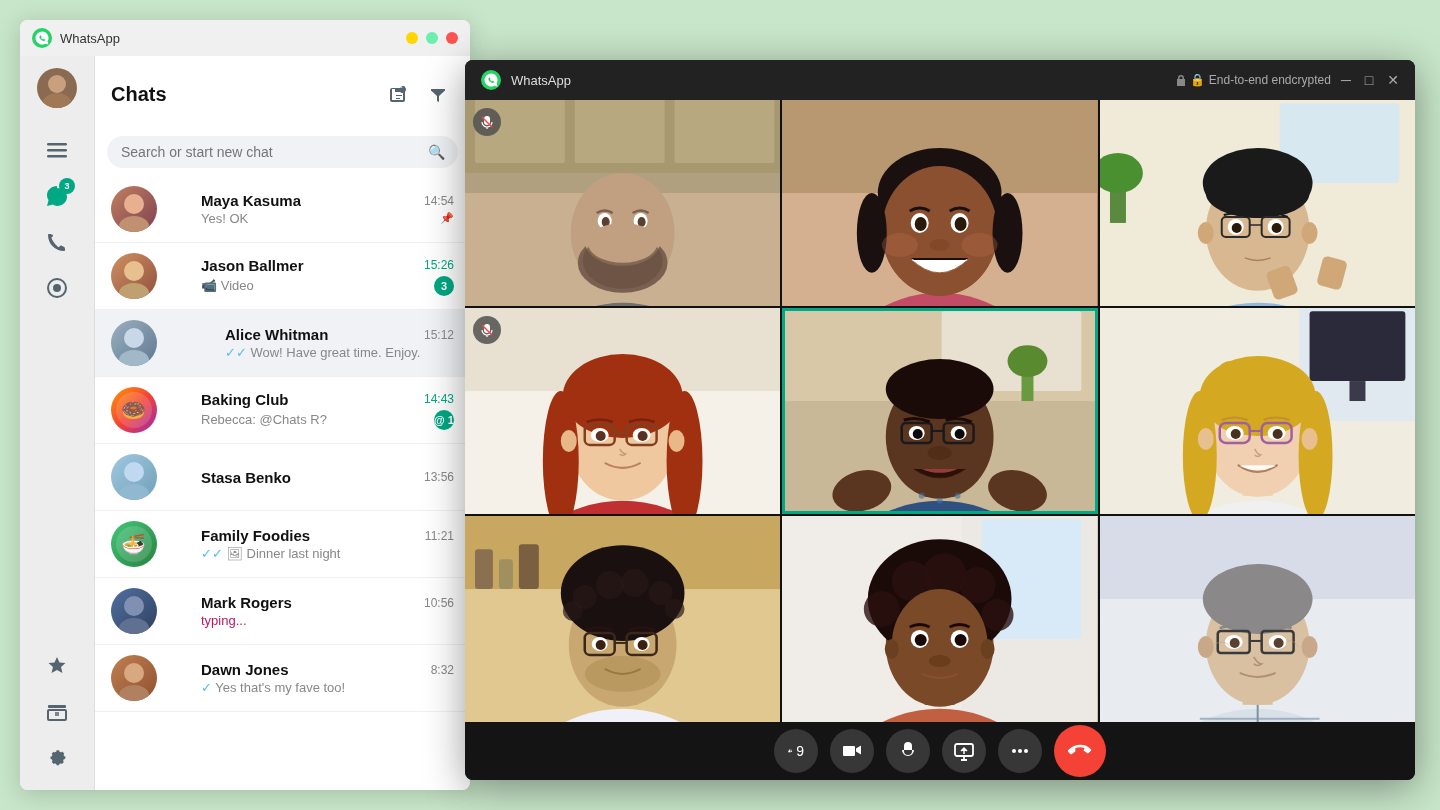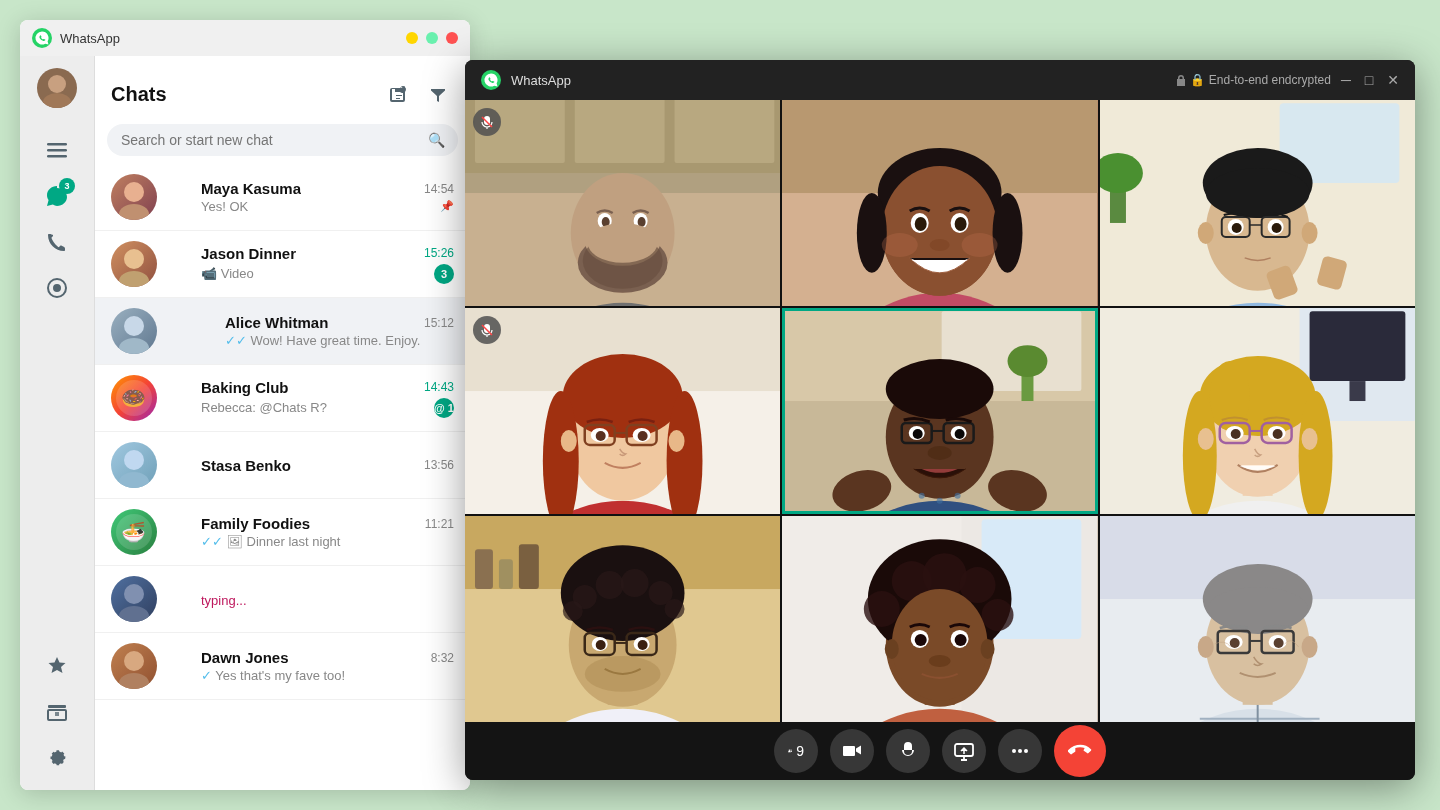--- a/index.html
+++ b/index.html
@@ -153,21 +153,21 @@
       background: transparent;
       cursor: pointer;
       display: flex;
       align-items: center;
       justify-content: center;
       color: #54656f;
       font-size: 16px;
     }
 
     .search-bar {
-      margin: 4px 12px 8px;
+      margin: 16px 12px 8px;
       position: relative;
     }
     .search-bar input {
       width: 100%;
       padding: 8px 36px 8px 14px;
       border-radius: 20px;
       border: none;
       background: #f0f2f5;
       font-size: 14px;
       color: #333;
@@ -533,21 +533,21 @@
 
       <div class="chat-item">
         <div class="chat-avatar" style="background:linear-gradient(135deg,#d09060,#905040);">
           <svg width="46" height="46" viewBox="0 0 46 46">
               <circle cx="23" cy="18" r="10" fill="#e8c090"></circle>
               <ellipse cx="23" cy="40" rx="15" ry="10" fill="#c0a070"></ellipse>
             </svg>
         </div>
         <div class="chat-content">
           <div class="chat-top">
-            <span class="chat-name">Jason Dinner</span>
+            <span class="chat-name">Jason Ballmer</span>
             <span class="chat-time green">15:26</span>
           </div>
           <div class="chat-bottom">
             <span class="chat-preview">📹 Video</span>
             <span class="chat-badge">3</span>
           </div>
         </div>
       </div>
 
       <div class="chat-item active">
@@ -621,20 +621,24 @@
       </div>
 
       <div class="chat-item">
         <div class="chat-avatar" style="background:linear-gradient(135deg,#5070a0,#304060);">
           <svg width="46" height="46" viewBox="0 0 46 46">
               <circle cx="23" cy="18" r="10" fill="#8090b0"></circle>
               <ellipse cx="23" cy="40" rx="15" ry="10" fill="#607090"></ellipse>
             </svg>
         </div>
         <div class="chat-content">
+          <div class="chat-top">
+            <span class="chat-name">Mark Rogers</span>
+            <span class="chat-time">10:56</span>
+          </div>
           <div class="chat-bottom">
             <span class="chat-preview typing">typing...</span>
           </div>
         </div>
       </div>
 
       <div class="chat-item">
         <div class="chat-avatar" style="background:linear-gradient(135deg,#c08050,#905030);">
           <svg width="46" height="46" viewBox="0 0 46 46">
               <circle cx="23" cy="18" r="10" fill="#d8a880"></circle>

